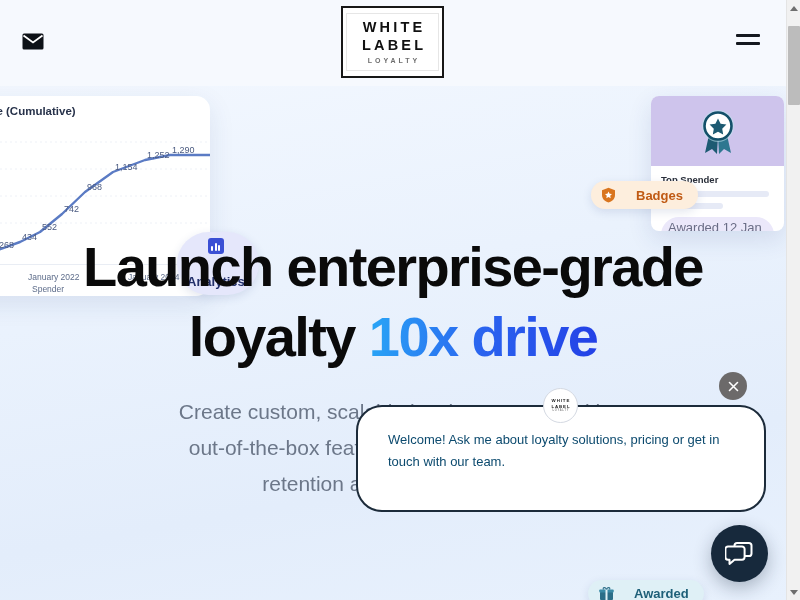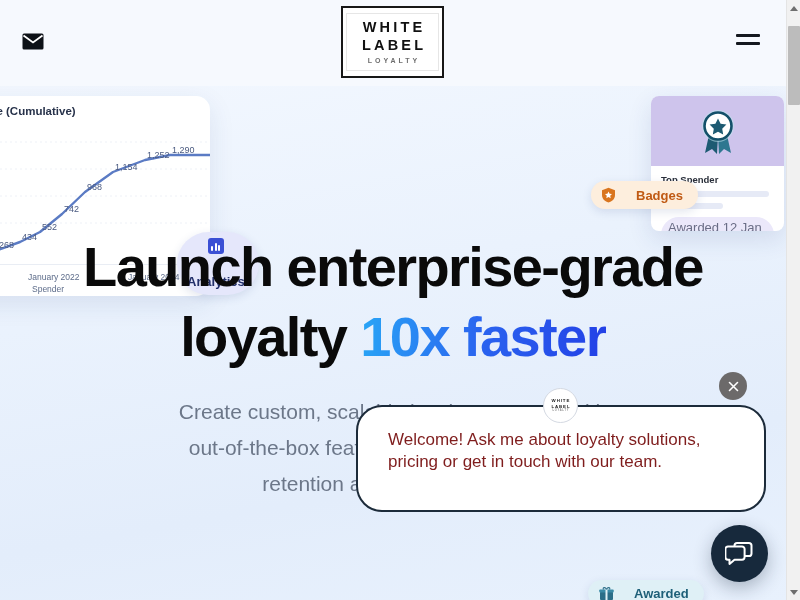--- a/index.html
+++ b/index.html
@@ -174,21 +174,21 @@
   
   .chat-bubble {
     position: absolute; left: 356px; top: 405px;
     width: 410px; height: 107px;
     background: #ffffff;
     border: 2px solid #1c2b3a;
     border-radius: 26px;
     z-index: 30;
     padding: 22px 26px 0 30px;
   }
-  .chat-msg { font-size: 17px; line-height: 22px; color: #7f1d1d; }
+  .chat-msg { font-size: 13px; line-height: 22px; color: #0c4a6e; }
   .chat-sub { margin-top: 4px; font-size: 11.5px; color: #9aa3b2; }
   .chat-avatar {
     position: absolute; left: 543px; top: 388px;
     width: 35px; height: 35px; border-radius: 50%;
     background: #fff; border: 1px solid #d4d9e2;
     display: flex; flex-direction: column;
     align-items: center; justify-content: center;
     z-index: 32;
   }
   .ca1, .ca2 { font-size: 4.4px; font-weight: 700; color: #1b1b1b; letter-spacing: .9px; line-height: 5.6px; text-indent: .9px; }
@@ -317,21 +317,21 @@
     <svg width="15" height="16" viewBox="0 0 15 16">
       <path d="M7.5 0.8 L14 3.2 V8 C14 12 10.8 14.6 7.5 15.4 C4.2 14.6 1 12 1 8 V3.2 Z" fill="#d9751e"></path>
       <path d="M7.5 4.4 L8.6 6.7 L11 7 L9.2 8.8 L9.7 11.3 L7.5 10 L5.3 11.3 L5.8 8.8 L4 7 L6.4 6.7 Z" fill="#ffffff"></path>
     </svg>
     <span class="pl-label">Badges</span>
   </div>
 
   <div class="hero">
     <h1>
       <span>Launch enterprise-grade</span><br>
-      <span>loyalty </span><span class="grad">10x faster</span>
+      <span>loyalty </span><span class="grad">10x drive</span>
     </h1>
     <p>Create custom, scalable loyalty programs with out-of-the-box features to improve customer retention and drive revenue.</p>
   </div>
 
   <div class="pill pill-rewards">
     <svg width="15" height="15" viewBox="0 0 15 15">
       <rect x="1" y="5.5" width="13" height="8.5" rx="1" fill="#2b6e88"></rect>
       <rect x="0.3" y="3.4" width="14.4" height="3.2" rx="0.8" fill="#3a8aa6"></rect>
       <rect x="6.5" y="3.4" width="2" height="10.6" fill="#dff0f6"></rect>
       <path d="M7.5 3.4 C6.4 0.8 3.4 1.2 4.4 3.4 M7.5 3.4 C8.6 0.8 11.6 1.2 10.6 3.4" stroke="#2b6e88" stroke-width="1.1" fill="none"></path>

